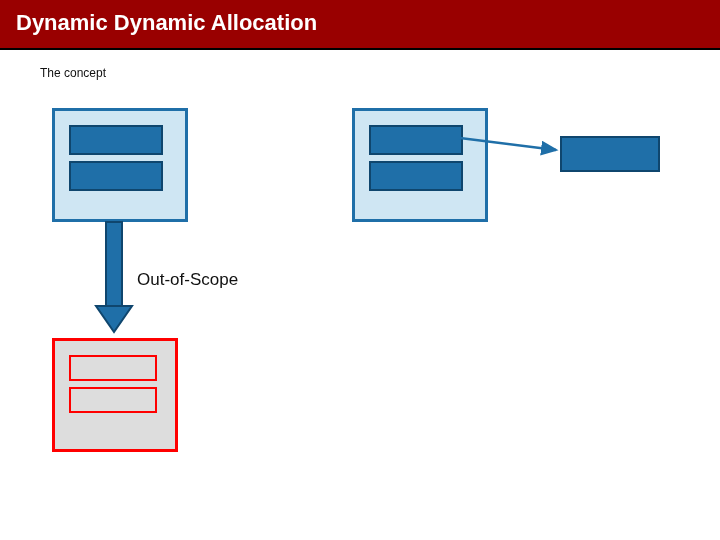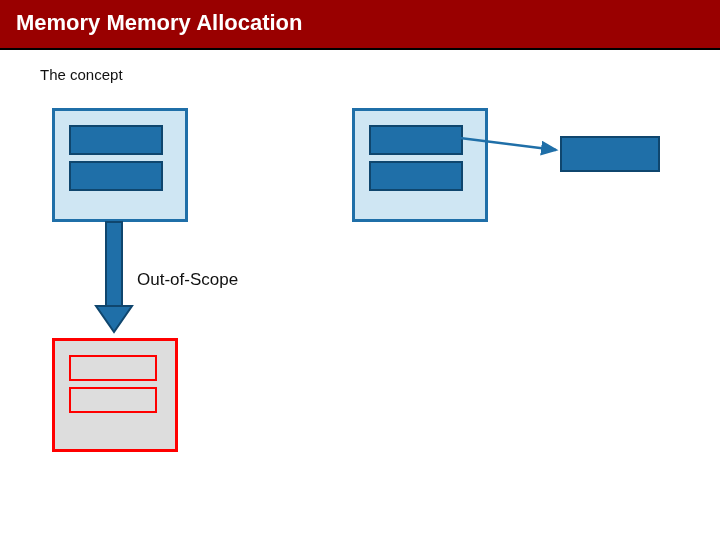--- a/index.html
+++ b/index.html
@@ -19,21 +19,21 @@
   }
   .title-bar h1 {
     margin: 0;
     font-size: 22px;
     font-weight: 700;
   }
   .subhead {
     position: absolute;
     left: 40px;
     top: 66px;
-    font-size: 15px;
+    font-size: 12px;
     color: #111;
   }
   
   .box-scope-a {
     position: absolute;
     left: 52px;
     top: 108px;
     width: 130px;
     height: 108px;
     background: #cfe6f3;
@@ -109,21 +109,21 @@
     left: 0;
     top: 0;
     width: 720px;
     height: 540px;
   }
 </style>
 </head>
 <body>
 
 <div class="title-bar">
-  <h1>Memory Memory Allocation</h1>
+  <h1>Dynamic Dynamic Allocation</h1>
 </div>
 
 <div class="subhead">The concept</div>
 
 <div class="box-scope-a">
   <div class="bar b1"></div>
   <div class="bar b2"></div>
 </div>
 
 <div class="box-scope-b">

